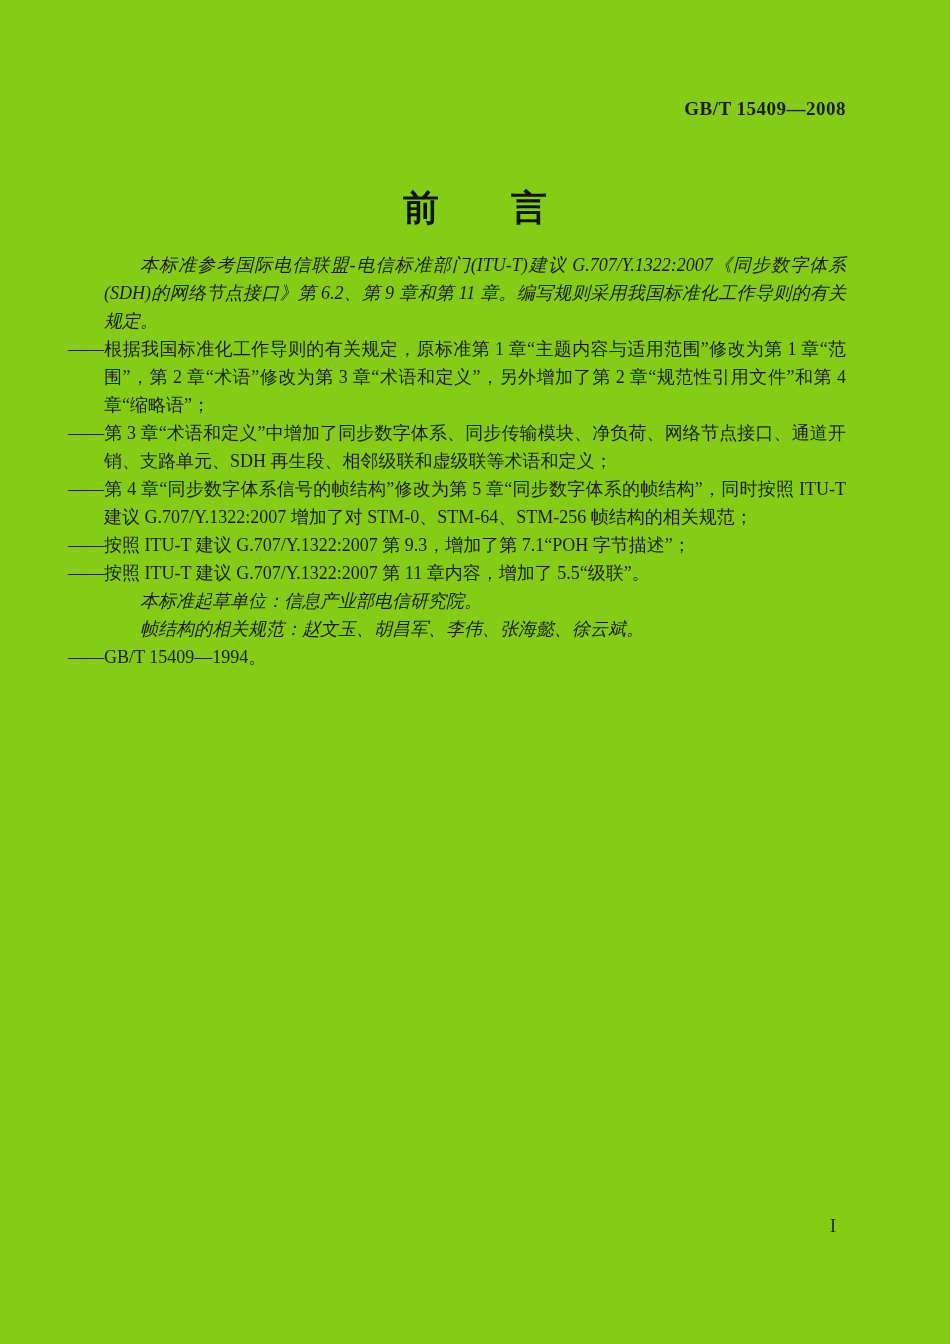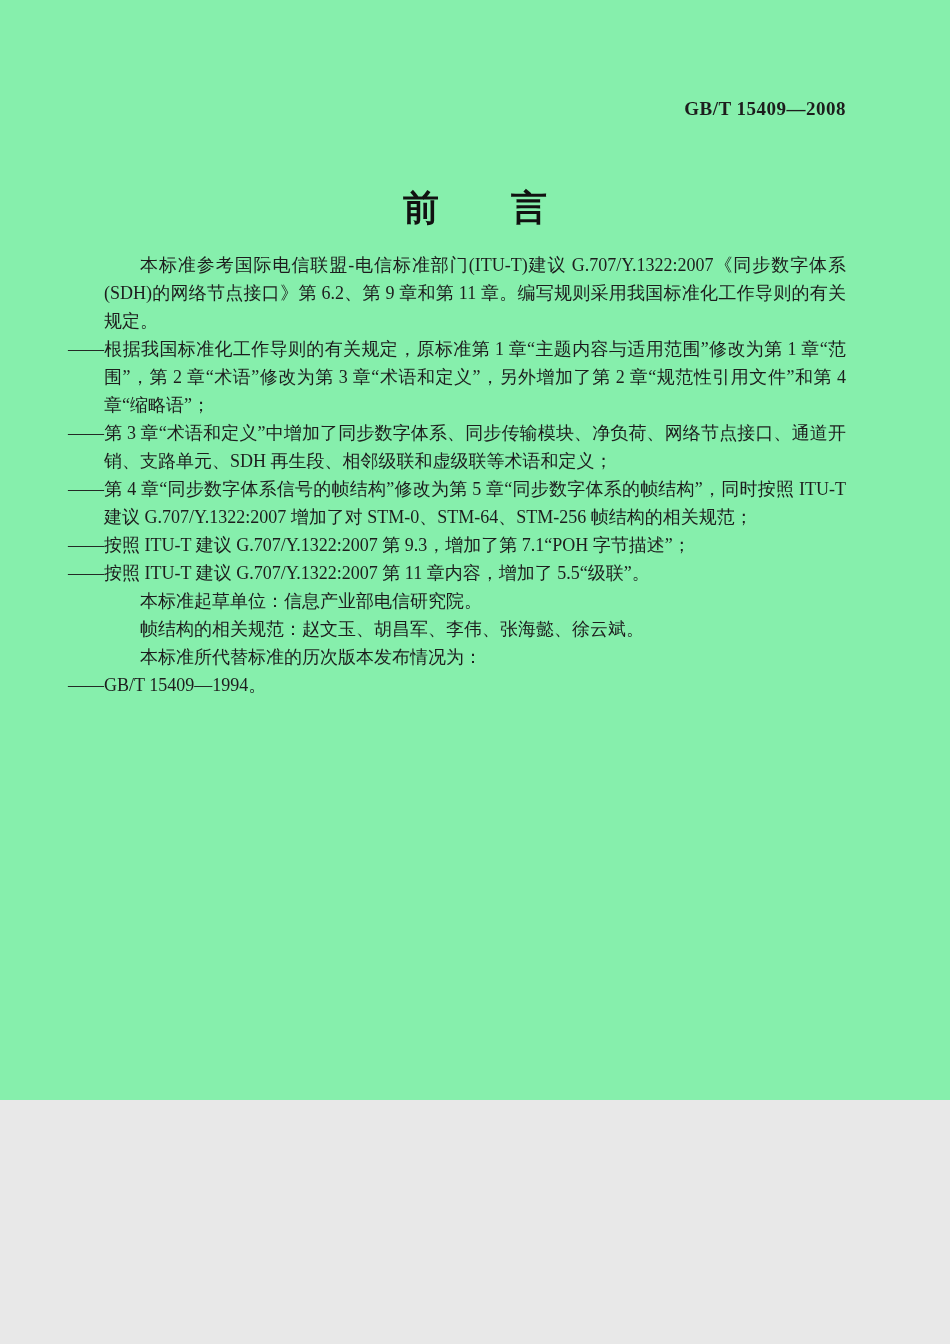--- a/index.html
+++ b/index.html
@@ -3,23 +3,23 @@
 <meta charset="utf-8">
 <style>
   html, body {
     margin: 0;
     padding: 0;
     background: #e8e8e8;
   }
   .page {
     position: relative;
     width: 950px;
-    height: 1100px;
+    height: 1344px;
     margin: 0 auto;
-    background: #86efac;
+    background: #84cc16;
     color: #1d1d1d;
     font-family: "Liberation Serif", "DejaVu Serif", serif;
     overflow: hidden;
   }
   .doc-code {
     position: absolute;
     top: 98px;
     right: 104px;
     font-size: 19px;
     font-weight: 700;
@@ -46,20 +46,21 @@
     font-size: 18px;
     line-height: 28px;
     text-align: justify;
   }
   .body-text p {
     margin: 0;
     padding: 0;
   }
   .para-indent {
     text-indent: 36px;
+    font-style: italic;
   }
   .para-dash {
     padding-left: 72px;
     text-indent: -36px;
   }
   .page-number {
     position: absolute;
     top: 1216px;
     right: 114px;
     font-size: 18px;
@@ -77,19 +78,18 @@
 
   <div class="body-text">
     <p class="para-indent">本标准参考国际电信联盟-电信标准部门(ITU-T)建议 G.707/Y.1322:2007《同步数字体系(SDH)的网络节点接口》第 6.2、第 9 章和第 11 章。编写规则采用我国标准化工作导则的有关规定。</p>
     <p class="para-dash">——根据我国标准化工作导则的有关规定，原标准第 1 章“主题内容与适用范围”修改为第 1 章“范围”，第 2 章“术语”修改为第 3 章“术语和定义”，另外增加了第 2 章“规范性引用文件”和第 4 章“缩略语”；</p>
     <p class="para-dash">——第 3 章“术语和定义”中增加了同步数字体系、同步传输模块、净负荷、网络节点接口、通道开销、支路单元、SDH 再生段、相邻级联和虚级联等术语和定义；</p>
     <p class="para-dash">——第 4 章“同步数字体系信号的帧结构”修改为第 5 章“同步数字体系的帧结构”，同时按照 ITU-T 建议 G.707/Y.1322:2007 增加了对 STM-0、STM-64、STM-256 帧结构的相关规范；</p>
     <p class="para-dash">——按照 ITU-T 建议 G.707/Y.1322:2007 第 9.3，增加了第 7.1“POH 字节描述”；</p>
     <p class="para-dash">——按照 ITU-T 建议 G.707/Y.1322:2007 第 11 章内容，增加了 5.5“级联”。</p>
     <p class="para-indent">本标准起草单位：信息产业部电信研究院。</p>
     <p class="para-indent">帧结构的相关规范：赵文玉、胡昌军、李伟、张海懿、徐云斌。</p>
-    <p class="para-indent">本标准所代替标准的历次版本发布情况为：</p>
     <p class="para-dash">——GB/T 15409—1994。</p>
   </div>
 
   <div class="page-number">I</div>
 
 </div>
 
 </body></html>

